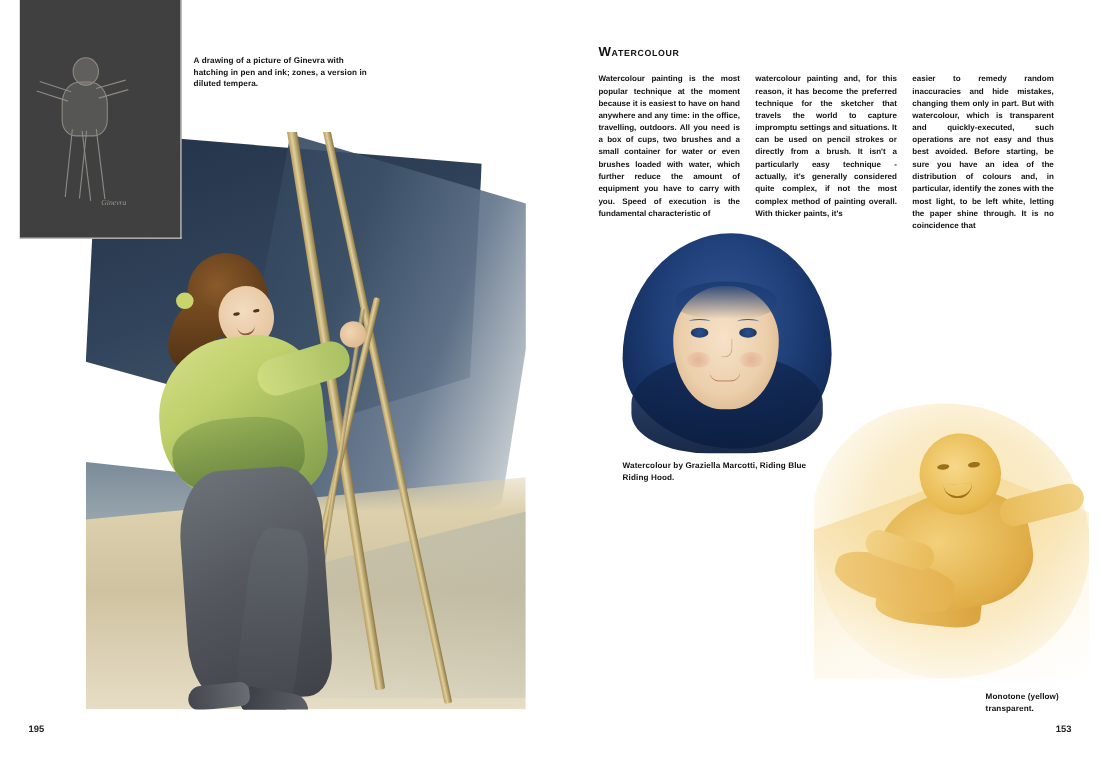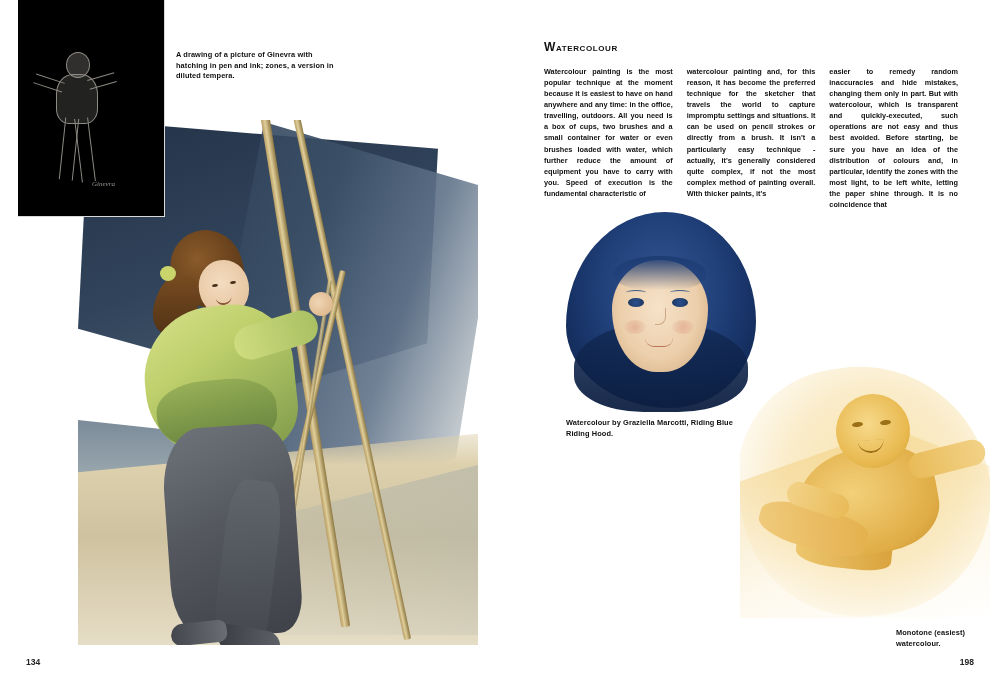--- a/index.html
+++ b/index.html
@@ -169,21 +169,21 @@
     transform: rotate(-6deg);
   }
 
   
   .inset-sketch {
     position: absolute;
     left: 18px; top: 0px;
     width: 146px; height: 216px;
     border-right: 1px solid #d9d9d9;
     border-bottom: 1px solid #d9d9d9;
-    background: #000000;
+    background: #404040;
     overflow: hidden;
   }
   .sk-fig {
     position: absolute; left: 24px; top: 52px; width: 70px; height: 140px;
   }
   .sk-fig .head {
     position: absolute; left: 24px; top: 0; width: 22px; height: 24px;
     border: 1.2px solid #8e8a84; border-radius: 50%;
     background: rgba(190,186,180,.25);
   }
@@ -438,21 +438,21 @@
         <div class="arml"></div>
         <div class="armr"></div>
         <div class="legl"></div>
         <div class="legr"></div>
       </div>
       <div class="sk-sig">Ginevra</div>
     </div>
 
     <div class="caption left-top">A drawing of a picture of Ginevra with hatching in pen and ink; zones, a version in diluted tempera.</div>
 
-    <div class="folio l">134</div>
+    <div class="folio l">195</div>
   </div>
 
   <div class="page rp">
 
     <div class="section-title">Watercolour</div>
 
     <div class="columns">
       <div class="col">
         <p>Watercolour painting is the most popular technique at the moment because it is easiest to have on hand anywhere and any time: in the office, travelling, outdoors. All you need is a box of cups, two brushes and a small container for water or even brushes loaded with water, which further reduce the amount of equipment you have to carry with you. Speed of execution is the fundamental characteristic of</p>
       </div>
@@ -489,17 +489,17 @@
       <div class="body"></div>
       <div class="leg-f"></div>
       <div class="arm-l"></div>
       <div class="arm-r"></div>
       <div class="head"></div>
       <div class="eye l"></div>
       <div class="eye r"></div>
       <div class="smile"></div>
     </div>
 
-    <div class="caption baby">Monotone (easiest) watercolour.</div>
-
-    <div class="folio r">198</div>
+    <div class="caption baby">Monotone (yellow) transparent.</div>
+
+    <div class="folio r">153</div>
   </div>
 </div>
 
 </body></html>

